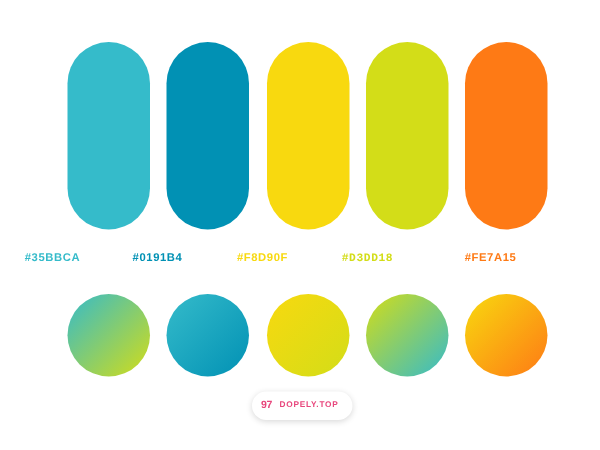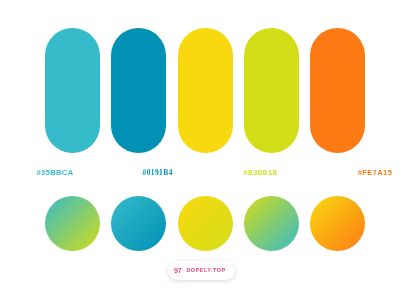--- a/index.html
+++ b/index.html
@@ -42,26 +42,25 @@
   }
   .pill {
     width: 55px;
     height: 125px;
     border-radius: 28px;
   }
 
   
   .hex-row {
     position: absolute;
-    left: 20px;
+    left: 0;
     top: 163px;
     width: 378px;
     height: 14px;
     display: flex;
-    justify-content: space-between;
     align-items: center;
   }
   .hex-cell {
     width: 70px;
     text-align: center;
   }
   .hex-label {
     font-size: 7.5px;
     font-weight: bold;
     letter-spacing: 0.4px;
@@ -136,21 +135,24 @@
     <div class="pill-cell">
       <div class="pill" style="background: rgb(254, 122, 21);"></div>
     </div>
   </div>
 
   <div class="hex-row">
     <div class="hex-cell">
       <span class="hex-label" style="color: rgb(53, 187, 202);">#35BBCA</span>
     </div>
     <div class="hex-cell">
-      <span class="hex-label" style="color: rgb(1, 145, 180); font-family: Liberation Serif, serif;">#0191B4</span>
+      <span class="hex-label" style="color: rgb(1, 145, 180);">#0191B4</span>
+    </div>
+    <div class="hex-cell">
+      <span class="hex-label" style="color: rgb(248, 217, 15);">#F8D90F</span>
     </div>
     <div class="hex-cell">
       <span class="hex-label" style="color: rgb(211, 221, 24); font-family: Liberation Mono, monospace;">#D3DD18</span>
     </div>
     <div class="hex-cell">
       <span class="hex-label" style="color: rgb(254, 122, 21); margin-left: 24px;">#FE7A15</span>
     </div>
   </div>
 
   <div class="circle-row">

